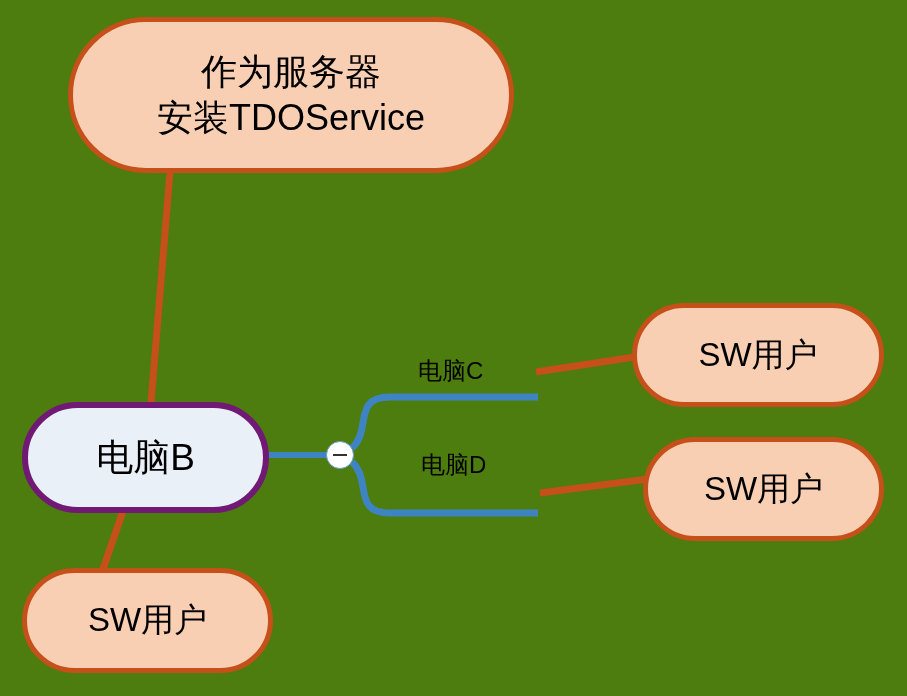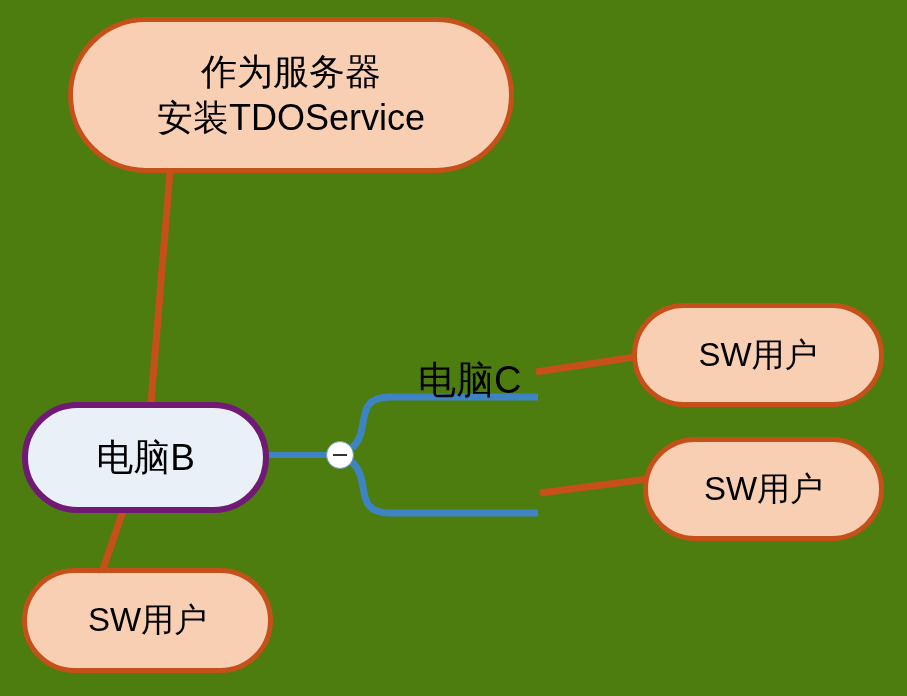--- a/index.html
+++ b/index.html
@@ -75,21 +75,21 @@
     left: 643px; top: 437px;
     width: 241px; height: 104px;
     border-radius: 52px;
     font-size: 33px;
   }
 
   
   .branch-label {
     position: absolute;
     color: #000000;
-    font-size: 38px;
+    font-size: 24px;
     white-space: nowrap;
     user-select: none;
   }
   #label-computer-c { left: 418px; top: 355px; }
   #label-computer-d { left: 421px; top: 449px; }
 
   
   #collapse-toggle {
     position: absolute;
     left: 326px; top: 441px;
@@ -135,18 +135,19 @@
   <div id="node-computer-b" class="node node-blue">电脑B</div>
 
   <div id="node-sw-user-bottom" class="node node-orange">SW用户</div>
 
   <div id="node-sw-user-c" class="node node-orange">SW用户</div>
 
   <div id="node-sw-user-d" class="node node-orange">SW用户</div>
 
   <div id="label-computer-c" class="branch-label">电脑C</div>
 
+  <div id="label-computer-d" class="branch-label">电脑D</div>
 
   <div id="collapse-toggle">
     <span class="minus"></span>
   </div>
 
 </div>
 
 </body></html>

